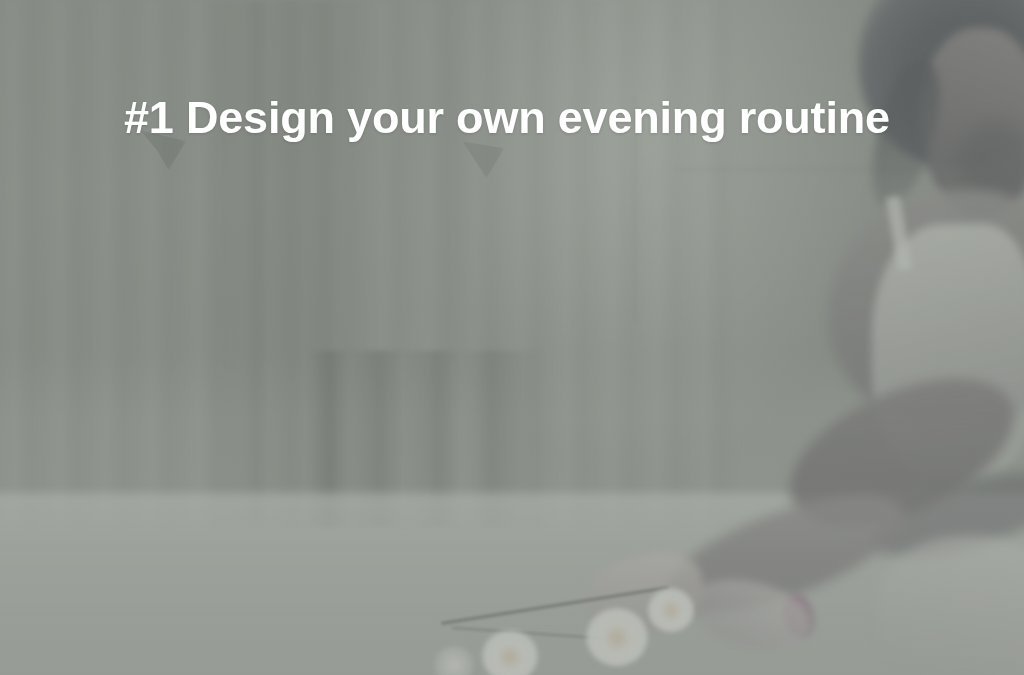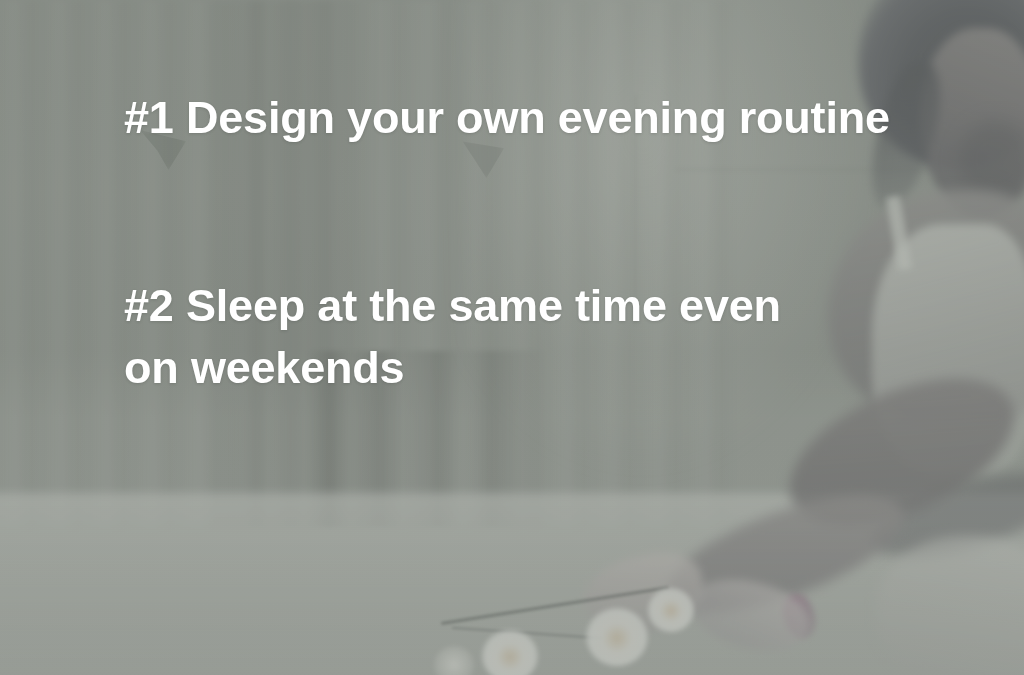--- a/index.html
+++ b/index.html
@@ -444,16 +444,15 @@
       <div class="bloom bloom-2"></div>
       <div class="bloom bloom-3"></div>
     </div>
   </div>
 
   <div class="tint"></div>
   <div class="tint-soft"></div>
 
   <div class="copy">
     <p class="tip tip-1">#1 Design your own evening routine</p>
-    <p class="tip tip-2">#2 Sleep at the same time even on weekends</p>
   </div>
 
 </div>
 
 </body></html>

